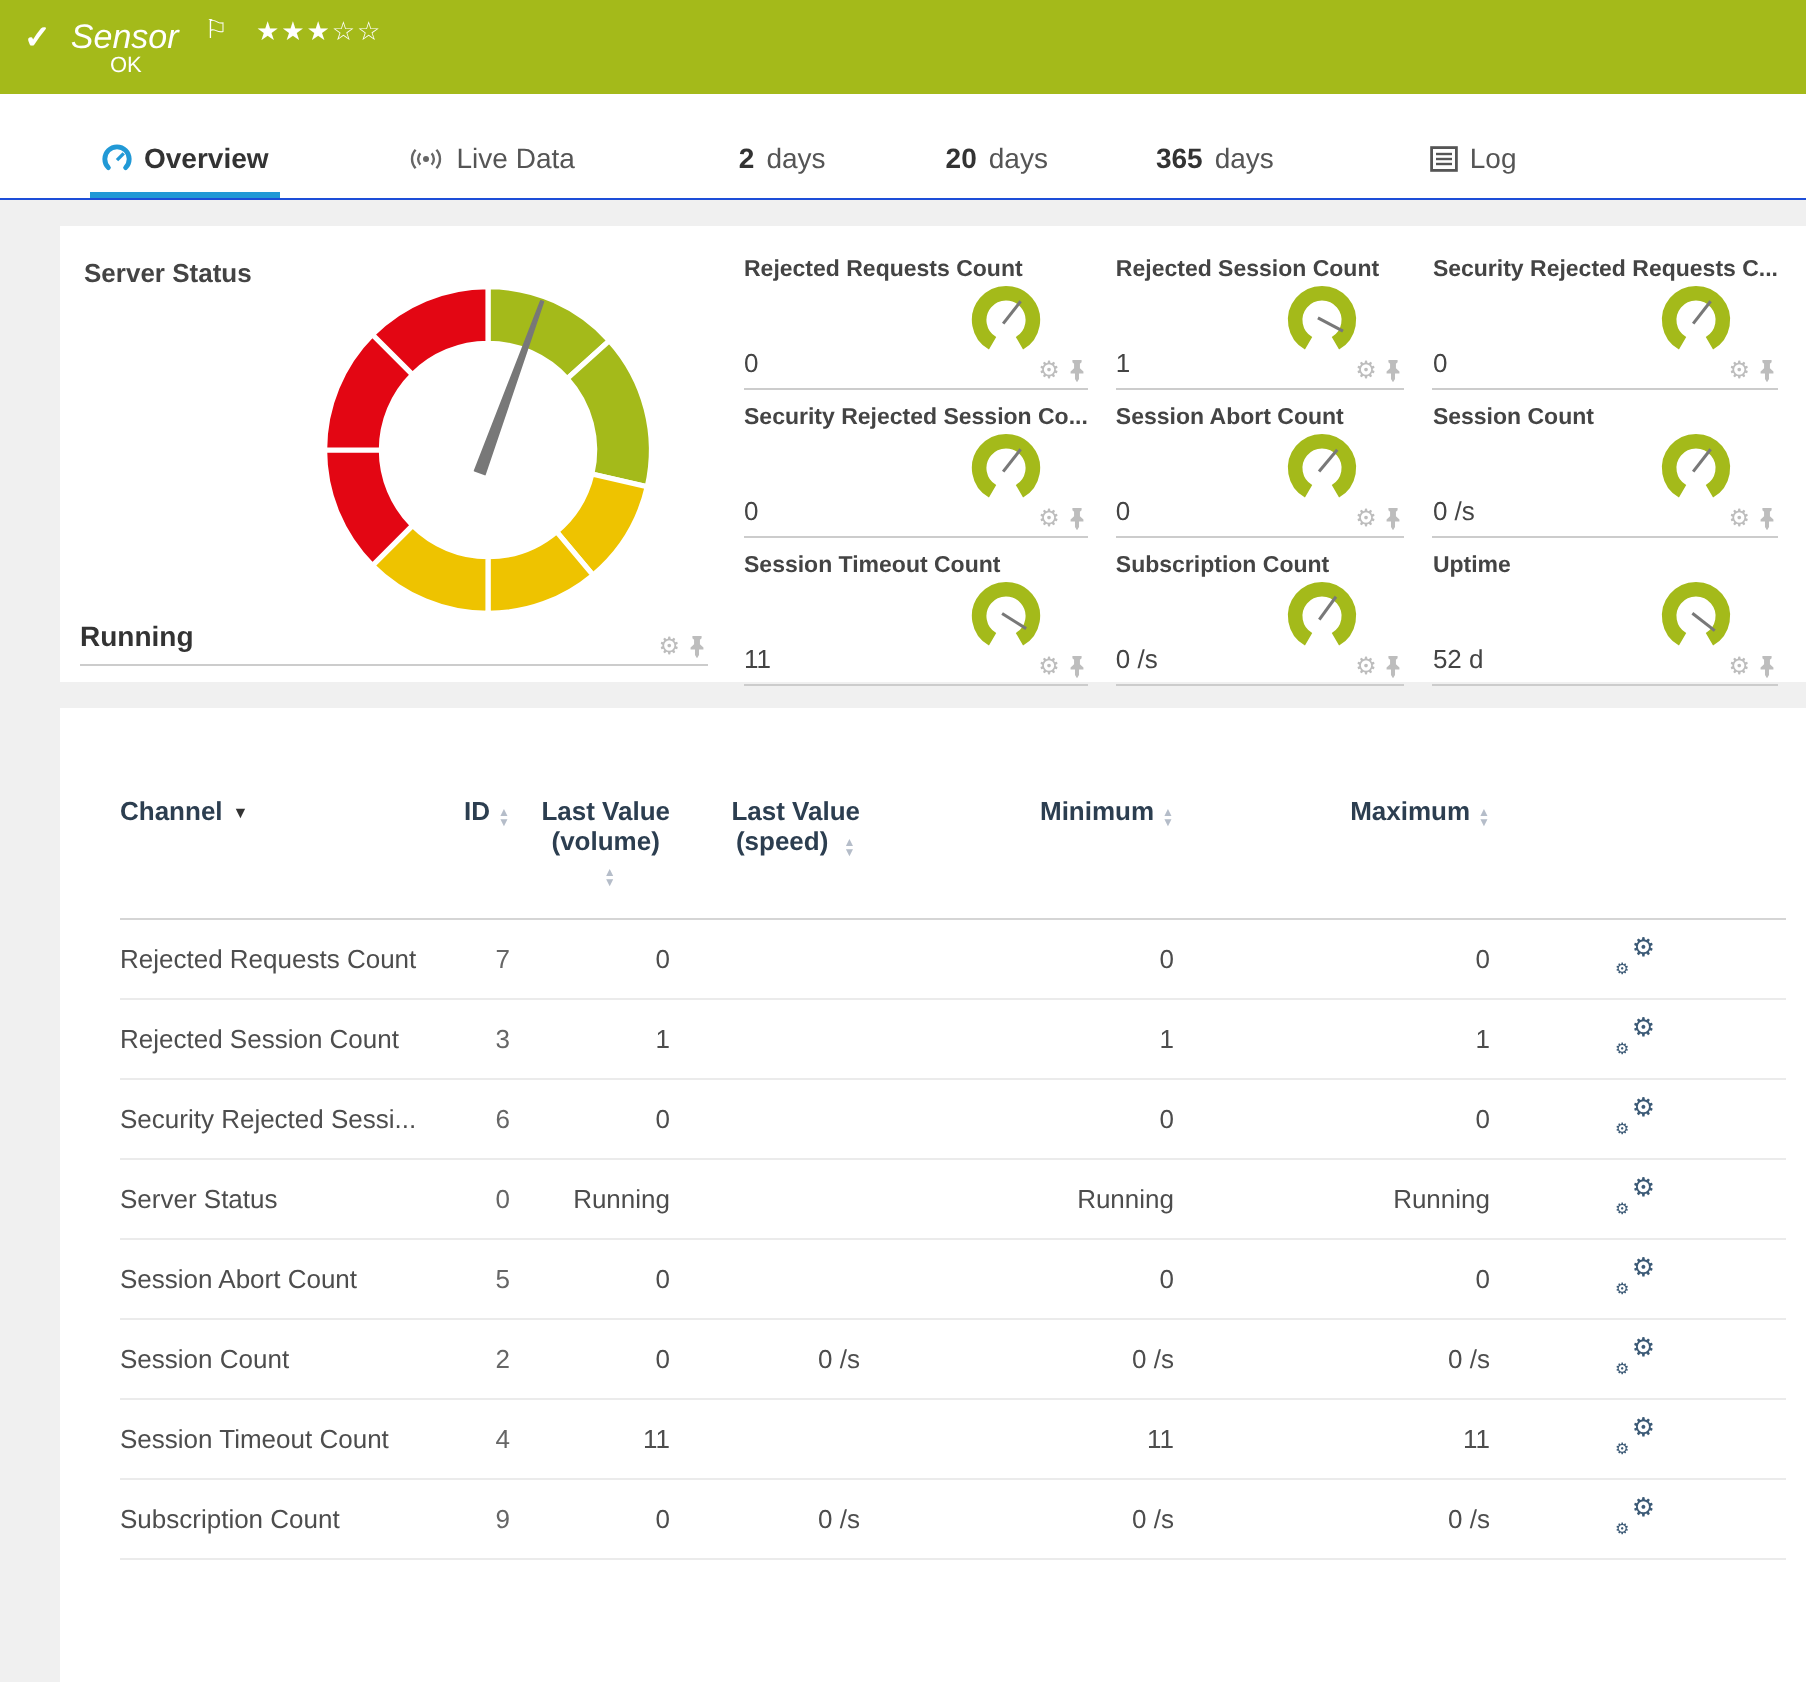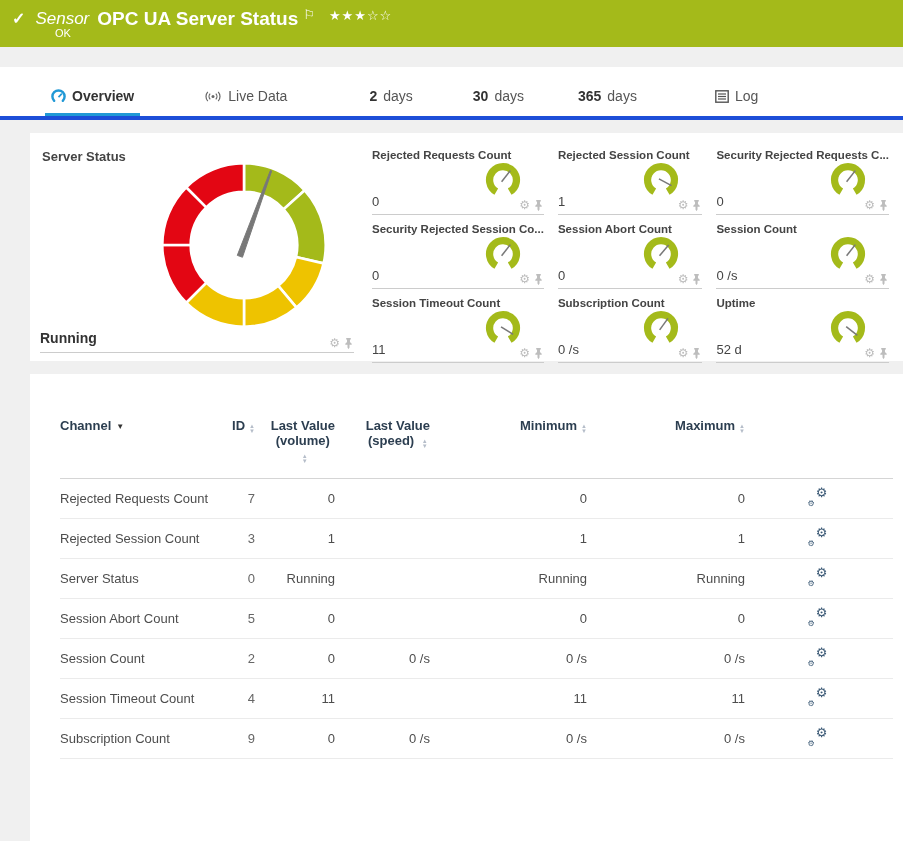--- a/index.html
+++ b/index.html
@@ -11,21 +11,21 @@
     color:#fff; display:flex; align-items:center; padding:0 12px; }
   .sensor-header .check { font-size:16px; font-weight:bold; margin-right:10px; margin-top:-10px; }
   .sensor-header .sensor-word { font-style:italic; font-size:17px; margin-right:8px; margin-top:-10px; }
   .sensor-header .sensor-title { font-weight:bold; font-size:19px; margin-top:-10px; }
   .sensor-header .flag { font-size:13px; margin-left:5px; margin-top:-18px; }
   .sensor-header .stars { font-size:13px; letter-spacing:1px; margin-left:14px; margin-top:-16px; }
   .sensor-header .status-ok { position:absolute; left:55px; top:27px; font-size:11px; font-weight:normal; }
 
   
   .tabbar { height:53px; background:#fff; display:flex; align-items:flex-end;
-    border-bottom:4px solid #1d4ed8; font-size:14px; color:#555;margin-top:20px; }
+    border-bottom:1px solid #1d4ed8; font-size:14px; color:#555; }
   .tab { display:flex; align-items:center; gap:6px; padding:0 6px 12px 6px; cursor:pointer; white-space:nowrap; }
   .tab .num { font-weight:bold; color:#333; }
   .tab.active { color:#333; border-bottom:3px solid var(--blue,#2199d6); padding-bottom:9px; font-weight:bold; }
   .tab svg, .tab .gearchar { flex:0 0 auto; }
   .t0{margin-left:45px;} .t1{margin-left:58px;} .t2{margin-left:70px;}
   .t3{margin-left:48px;} .t4{margin-left:42px;} .t5{margin-left:52px;}
   .t6{margin-left:66px;}
 
   
   .panel { background:#fff; margin:13px 0 0 30px; }
@@ -70,21 +70,20 @@
   .gears-btn { position:relative; display:inline-block; width:20px; height:18px; cursor:pointer; }
   .gears-btn .g-big { position:absolute; right:0; top:-3px; font-size:13px; color:#3c5a76; }
   .gears-btn .g-small { position:absolute; left:0; bottom:-2px; font-size:8px; color:#3c5a76; }
 </style>
 </head>
 <body>
 
 <div class="sensor-header">
   <span class="check">✓</span>
   <span class="sensor-word">Sensor</span>
-  <span class="sensor-title">OPC UA Server Status</span>
   <span class="flag">⚐</span>
   <span class="stars">★★★☆☆</span>
   <span class="status-ok">OK</span>
 </div>
 
 <div class="tabbar">
   <div class="tab active t0">
     <svg width="15" height="15" viewBox="0 0 16 16">
       <path d="M3.4 12.6 A6.5 6.5 0 1 1 12.6 12.6" fill="none" stroke="#2199d6" stroke-width="2.6" stroke-linecap="round"></path>
       <line x1="8" y1="8.6" x2="11.6" y2="5" stroke="#2199d6" stroke-width="1.8"></line>
@@ -97,21 +96,21 @@
       <path d="M6.2 3.2 a4 4 0 0 0 0 5.6 M3.8 1.4 a6.8 6.8 0 0 0 0 9.2" fill="none" stroke="#666" stroke-width="1.2"></path>
       <path d="M11.8 3.2 a4 4 0 0 1 0 5.6 M14.2 1.4 a6.8 6.8 0 0 1 0 9.2" fill="none" stroke="#666" stroke-width="1.2"></path>
     </svg>
     <span>Live Data</span>
   </div>
   <div class="tab t2">
     <span class="num">2</span>
     <span>days</span>
   </div>
   <div class="tab t3">
-    <span class="num">30</span>
+    <span class="num">20</span>
     <span>days</span>
   </div>
   <div class="tab t4">
     <span class="num">365</span>
     <span>days</span>
   </div>
   <div class="tab t6">
     <svg width="14" height="13" viewBox="0 0 14 13">
       <rect x="0.8" y="0.8" width="12.4" height="11.4" fill="none" stroke="#555" stroke-width="1.4"></rect>
       <line x1="3" y1="4" x2="11" y2="4" stroke="#555" stroke-width="1.2"></line>
@@ -369,20 +368,34 @@
     <td class="num">1</td>
     <td class="center">
       <span class="gears-btn">
         <span class="g-big">⚙</span><span class="g-small">⚙</span>
       </span>
     </td>
     <td></td>
   </tr>
 
 
+  <tr>
+    <td class="left">Security Rejected Sessi...</td>
+    <td class="num id-cell">6</td>
+    <td class="num">0</td>
+    <td class="num"></td>
+    <td class="num">0</td>
+    <td class="num">0</td>
+    <td class="center">
+      <span class="gears-btn">
+        <span class="g-big">⚙</span><span class="g-small">⚙</span>
+      </span>
+    </td>
+    <td></td>
+  </tr>
 
   <tr>
     <td class="left">Server Status</td>
     <td class="num id-cell">0</td>
     <td class="num">Running</td>
     <td class="num"></td>
     <td class="num">Running</td>
     <td class="num">Running</td>
     <td class="center">
       <span class="gears-btn">

